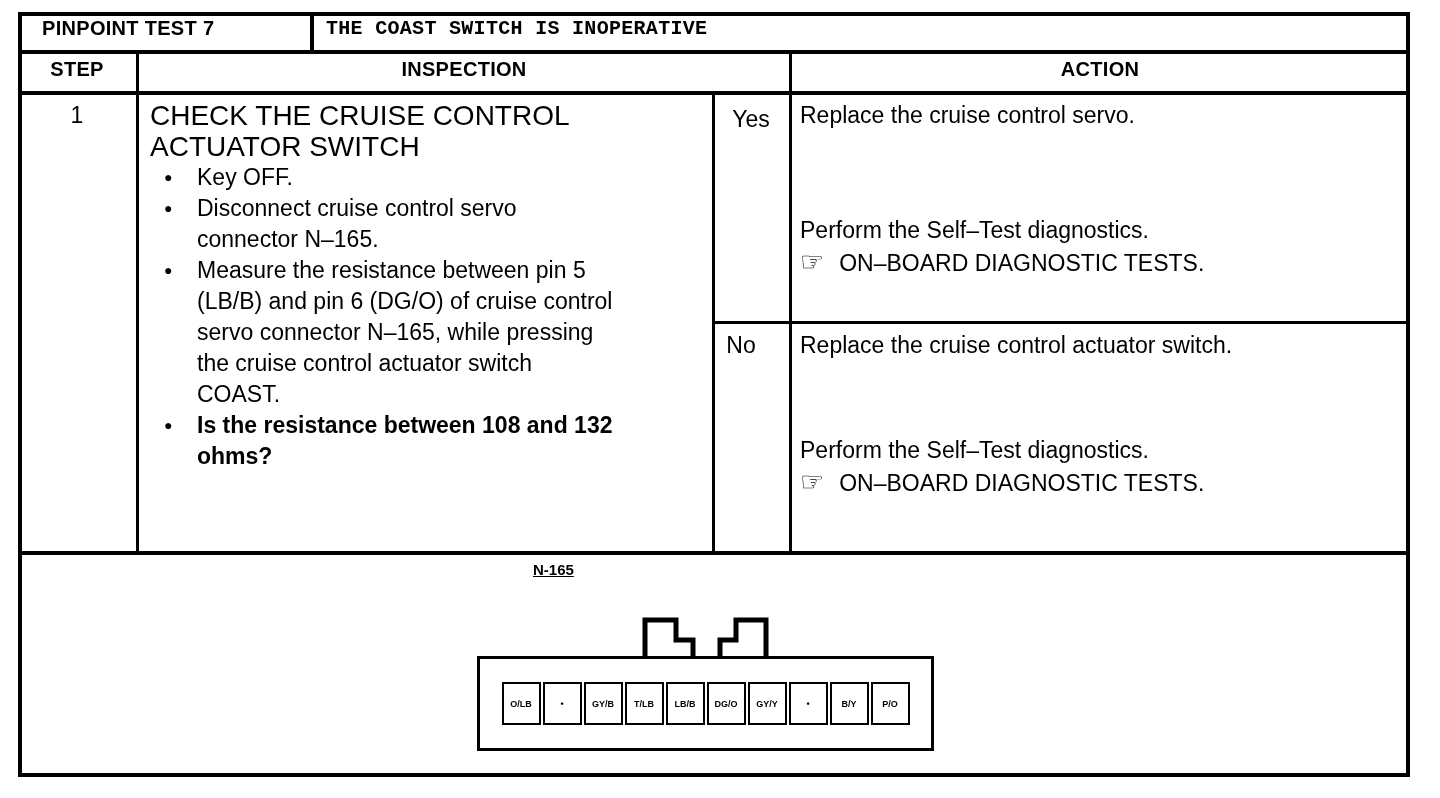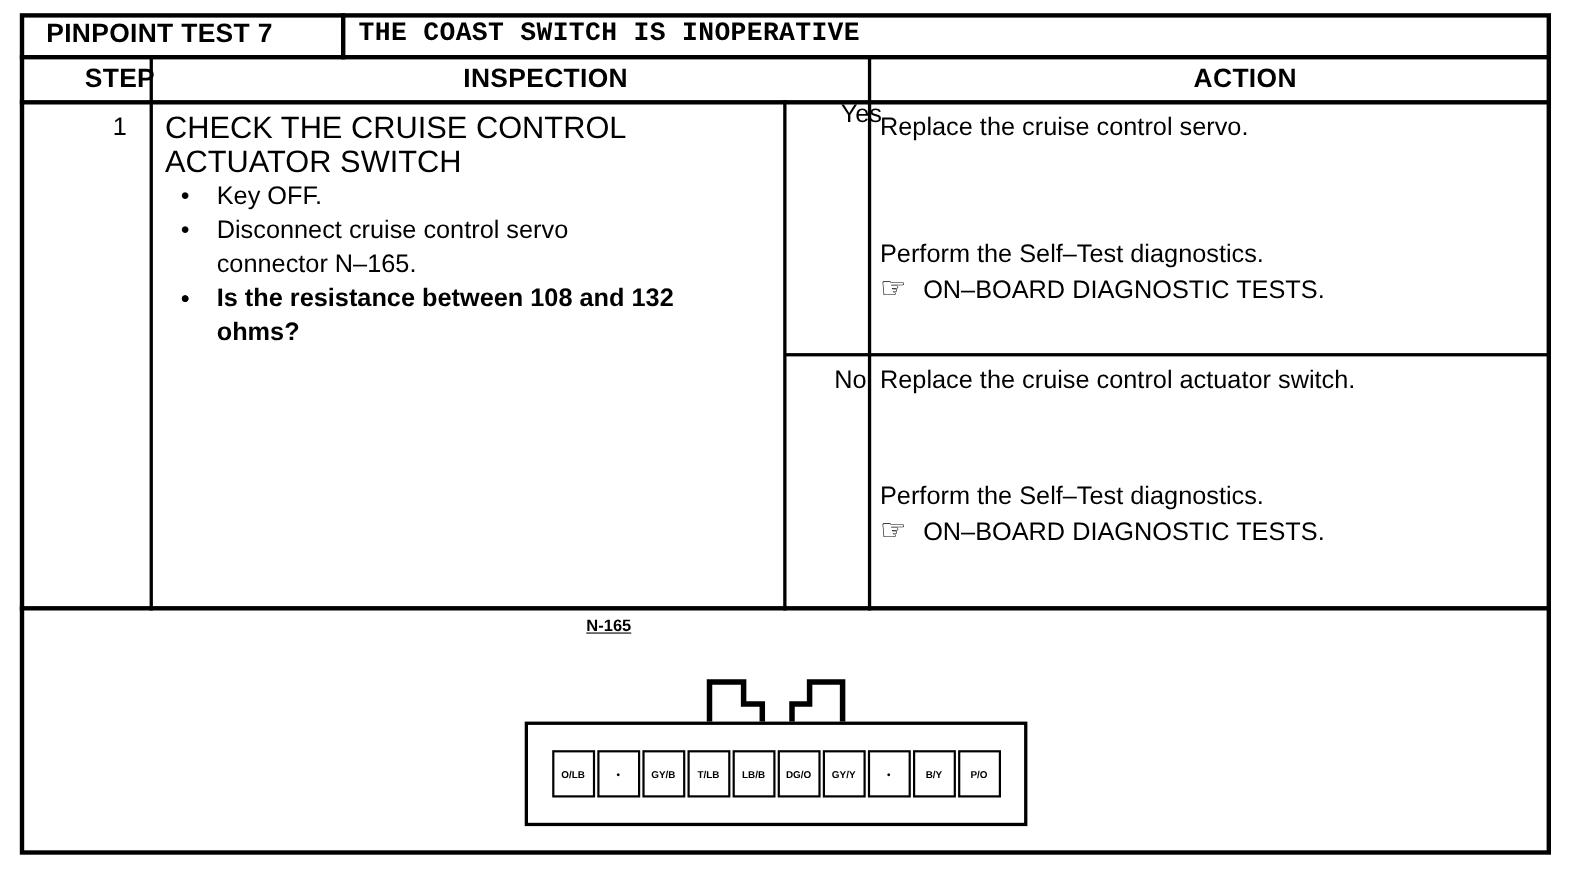--- a/index.html
+++ b/index.html
@@ -6,23 +6,23 @@
   html,body { width:1440px; height:798px; background:#fff; }
   body { font-family:"Liberation Sans", sans-serif; color:#000; position:relative; overflow:hidden; }
 
   .abs { position:absolute; }
   .line { position:absolute; background:#000; }
 
   
   .frame { position:absolute; left:18px; top:12px; width:1392px; height:765px; border:4px solid #000; background:#fff; }
 
   
-  .h-bold { font-weight:bold; font-size:24px; letter-spacing:0.3px; white-space:nowrap; }
+  .h-bold { font-weight:bold; font-size:20px; letter-spacing:0.3px; white-space:nowrap; }
   .body-txt { font-size:23px; line-height:31px; }
-  .center { text-align:center;margin-left:32px; }
+  .center { text-align:center; }
   .bold { font-weight:bold; }
 
   
   .insp-block { position:absolute; left:150px; top:100px; width:545px; }
   .insp-heading { font-size:28px; line-height:31px; max-width:430px; }
   ul.bullets { list-style:none; width:470px; }
   ul.bullets li { position:relative; padding-left:47px; font-size:23px; line-height:31px; }
   ul.bullets li .dot { position:absolute; left:14px; top:0px; font-size:14px; line-height:31px; }
 
   
@@ -70,30 +70,31 @@
         <span class="normal">Key OFF.</span>
       </li>
 
       <li>
         <span class="dot">●</span>
         <span class="normal">Disconnect cruise control servo connector N–165.</span>
       </li>
 
       <li>
         <span class="dot">●</span>
+        <span class="normal">Measure the resistance between pin 5 (LB/B) and pin 6 (DG/O) of cruise control servo connector N–165, while pressing the cruise control actuator switch COAST.</span>
       </li>
 
       <li>
         <span class="dot">●</span>
         <span class="bold">Is the resistance between 108 and 132 ohms?</span>
       </li>
     </ul>
 </div>
 
-<div class="abs body-txt center" style="left:713px; top:88px; width:76px;">Yes</div>
+<div class="abs body-txt center" style="left:713px; top:104px; width:76px;">Yes</div>
 <div class="action-line" style="top:100px;">Replace the cruise control servo.</div>
 <div class="action-line" style="top:215px;">Perform the Self–Test diagnostics.</div>
 <div class="action-line refline" style="top:248px;">
   <span class="hand">☞</span>
   <span>ON–BOARD DIAGNOSTIC TESTS.</span>
 </div>
 
 <div class="abs body-txt center" style="left:713px; top:330px; width:56px;">No</div>
 <div class="action-line" style="top:330px;">Replace the cruise control actuator switch.</div>
 <div class="action-line" style="top:435px;">Perform the Self–Test diagnostics.</div>

